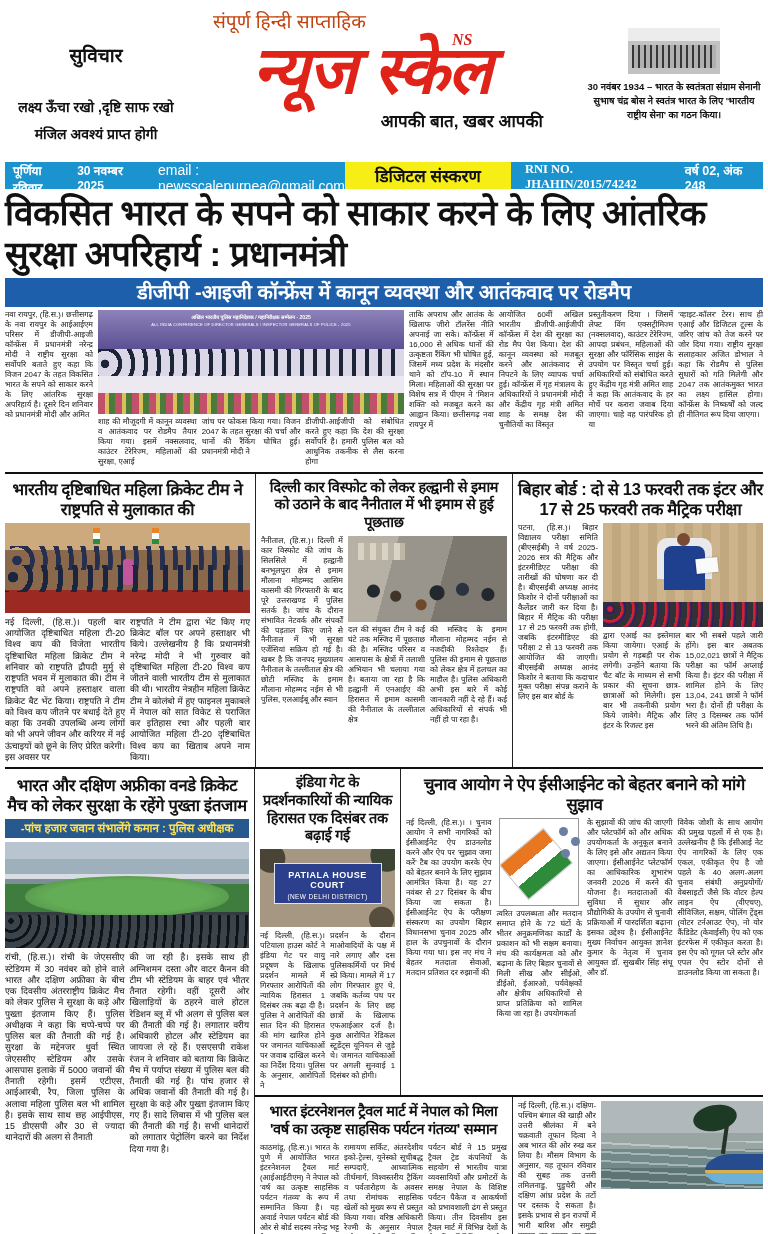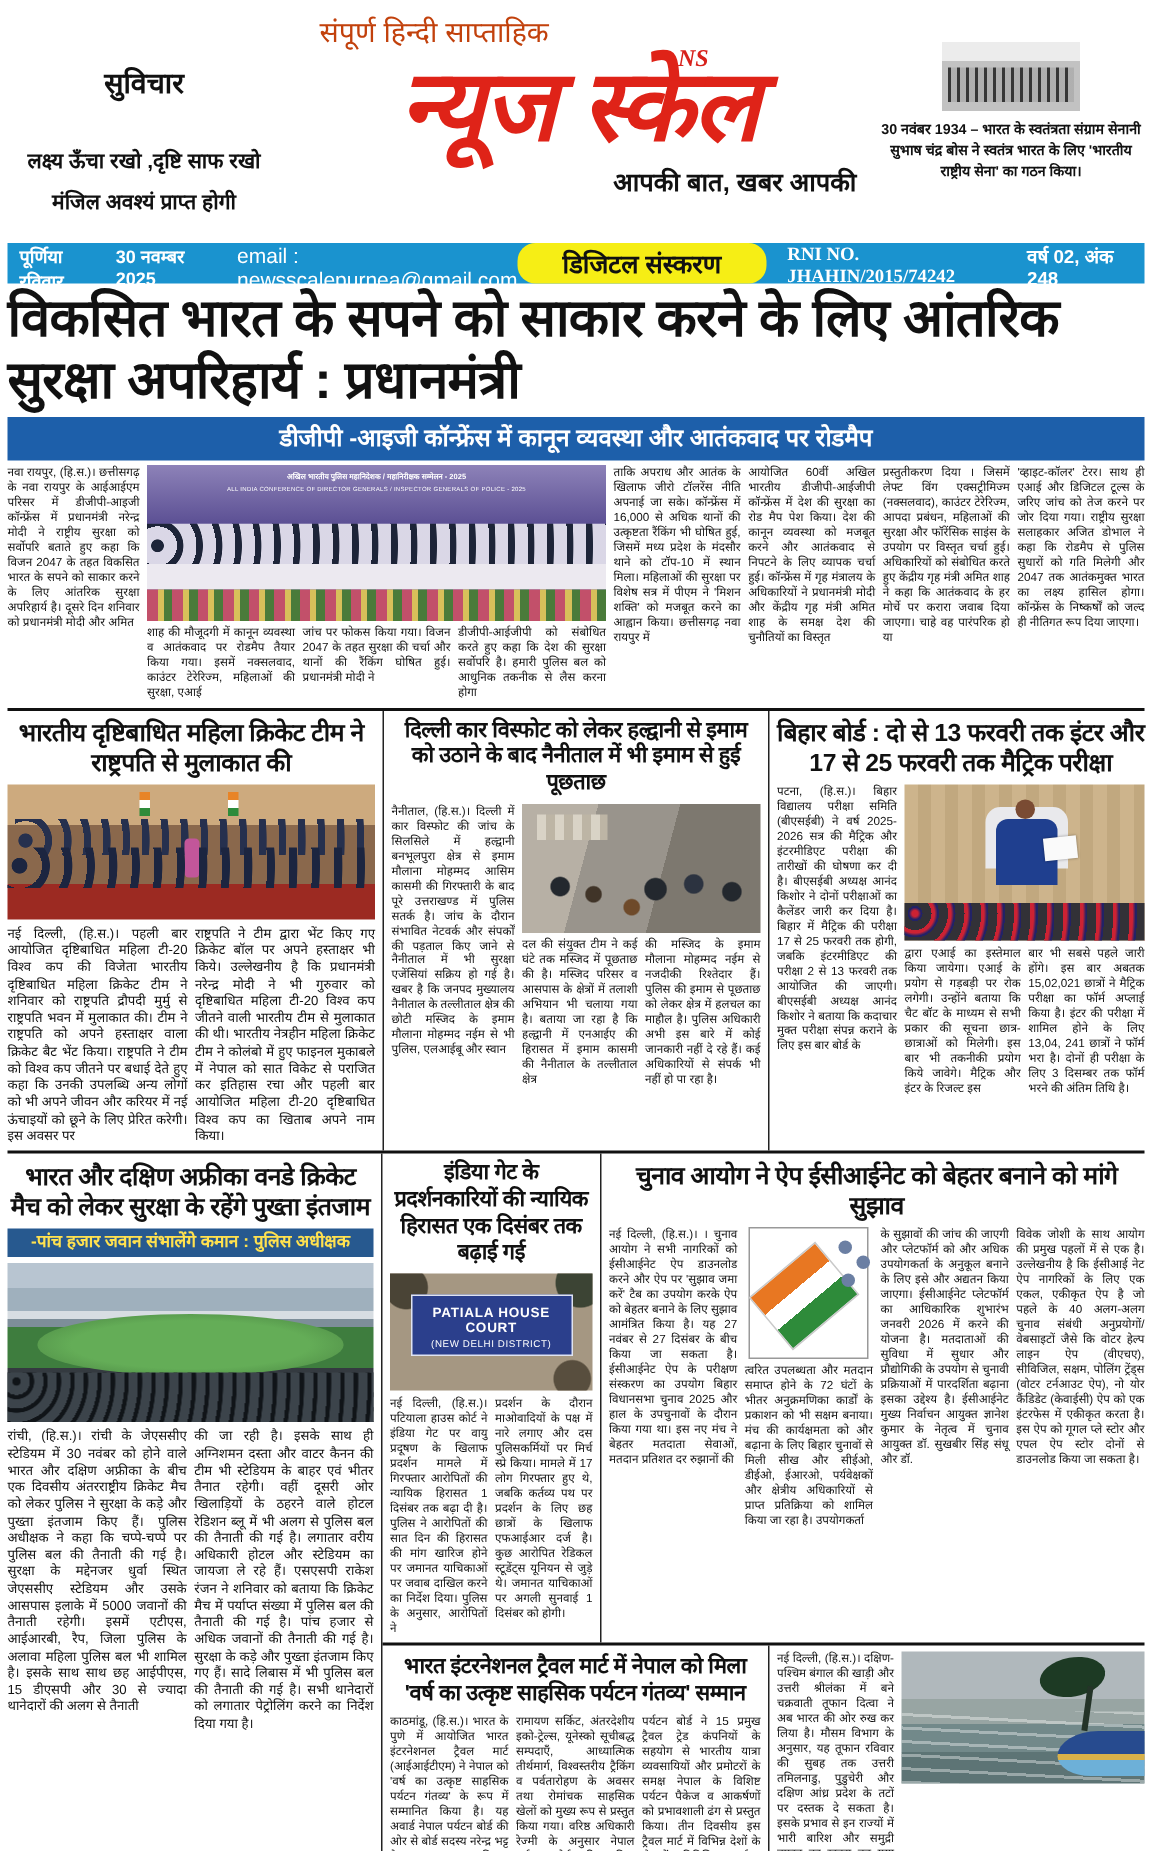--- a/index.html
+++ b/index.html
@@ -11,39 +11,39 @@
   .mast-left{width:182px;text-align:center;padding-top:36px;}
   .suvichar-title{font-size:19px;font-weight:bold;margin-bottom:26px;}
   .suvichar-line{font-size:14px;font-weight:bold;line-height:1.9;}
   .mast-center{flex:1;position:relative;padding-top:2px;}
   .tagline-top{color:#c2410c;font-size:19px;font-weight:normal;padding-left:26px;}
   .ns-logo{position:absolute;top:25px;left:265px;font-family:"Liberation Serif","DejaVu Serif",serif;
            font-style:italic;font-size:16px;font-weight:bold;color:#d8221c;}
   .paper-title{color:#df2318;font-size:66px;font-weight:800;text-align:center;line-height:1.05;
                letter-spacing:-1px;margin-top:2px;font-style:italic;}
   .tagline-bottom{font-size:17px;font-weight:bold;text-align:right;padding-right:14px;margin-top:4px;}
-  .mast-right{width:178px;text-align:center;padding-top:22px;}
+  .mast-right{width:178px;text-align:center;padding-top:22px;margin-left:28px;}
   .history-photo{width:92px;height:46px;margin:0 auto 6px;
      background:linear-gradient(180deg,#ececec 0 28%,#c2c2c2 28% 100%);position:relative;}
   .history-photo::after{content:"";position:absolute;left:4px;right:4px;top:38%;bottom:12%;
      background:repeating-linear-gradient(90deg,rgba(30,30,30,.85) 0 2px,rgba(120,120,120,.25) 2px 6px);}
   .history-note{font-size:9.5px;font-weight:bold;line-height:1.45;text-align:center;}
   
   .infobar{height:27px;background:#1a93cf;display:flex;align-items:flex-start;color:#fff;font-weight:bold;}
   .ib-place{font-size:12px;padding:0 10px 0 8px;}
   .ib-date{font-size:12px;padding-right:14px;}
   .ib-email{font-size:14px;font-weight:normal;flex:1;}
   .ib-edition{background:#f6ee15;color:#111;height:27px;width:188px;display:flex;align-items:center;
-              justify-content:center;font-size:17px;border-radius:12px;}
+              justify-content:center;font-size:17px;}
   .ib-rni{font-size:12.5px;padding:0 16px 0 14px;font-family:"Liberation Serif","DejaVu Serif",serif;}
   .ib-issue{font-size:12.5px;padding-right:6px;}
   
   .main-headline{font-size:35px;line-height:1.17;font-weight:800;margin:4px 0 3px;text-align:left;
                  letter-spacing:-.5px;}
-  .kicker{background:#1d5faa;color:#fff;font-size:16px;font-weight:bold;text-align:center;
+  .kicker{background:#1d5faa;color:#fff;font-size:20px;font-weight:bold;text-align:center;
           height:29px;line-height:29px;margin-bottom:3px;}
   .lead-body{display:flex;gap:5px;border-bottom:2px solid #111;padding-bottom:5px;}
   .btxt{font-size:7.8px;line-height:1.28;text-align:justify;}
   .lead-col{flex:1;}
   .lead-c1{width:88px;flex:none;}
   .lead-mid{width:306px;flex:none;}
   .photo-conference{height:104px;position:relative;background:#6c5fa0;margin-bottom:3px;}
   .conf-banner{position:absolute;top:0;left:0;right:0;height:38%;
      background:linear-gradient(180deg,#8d82b8,#5c5094);color:#fff;text-align:center;padding-top:4px;}
   .conf-banner .l1{font-size:5px;font-weight:bold;}

